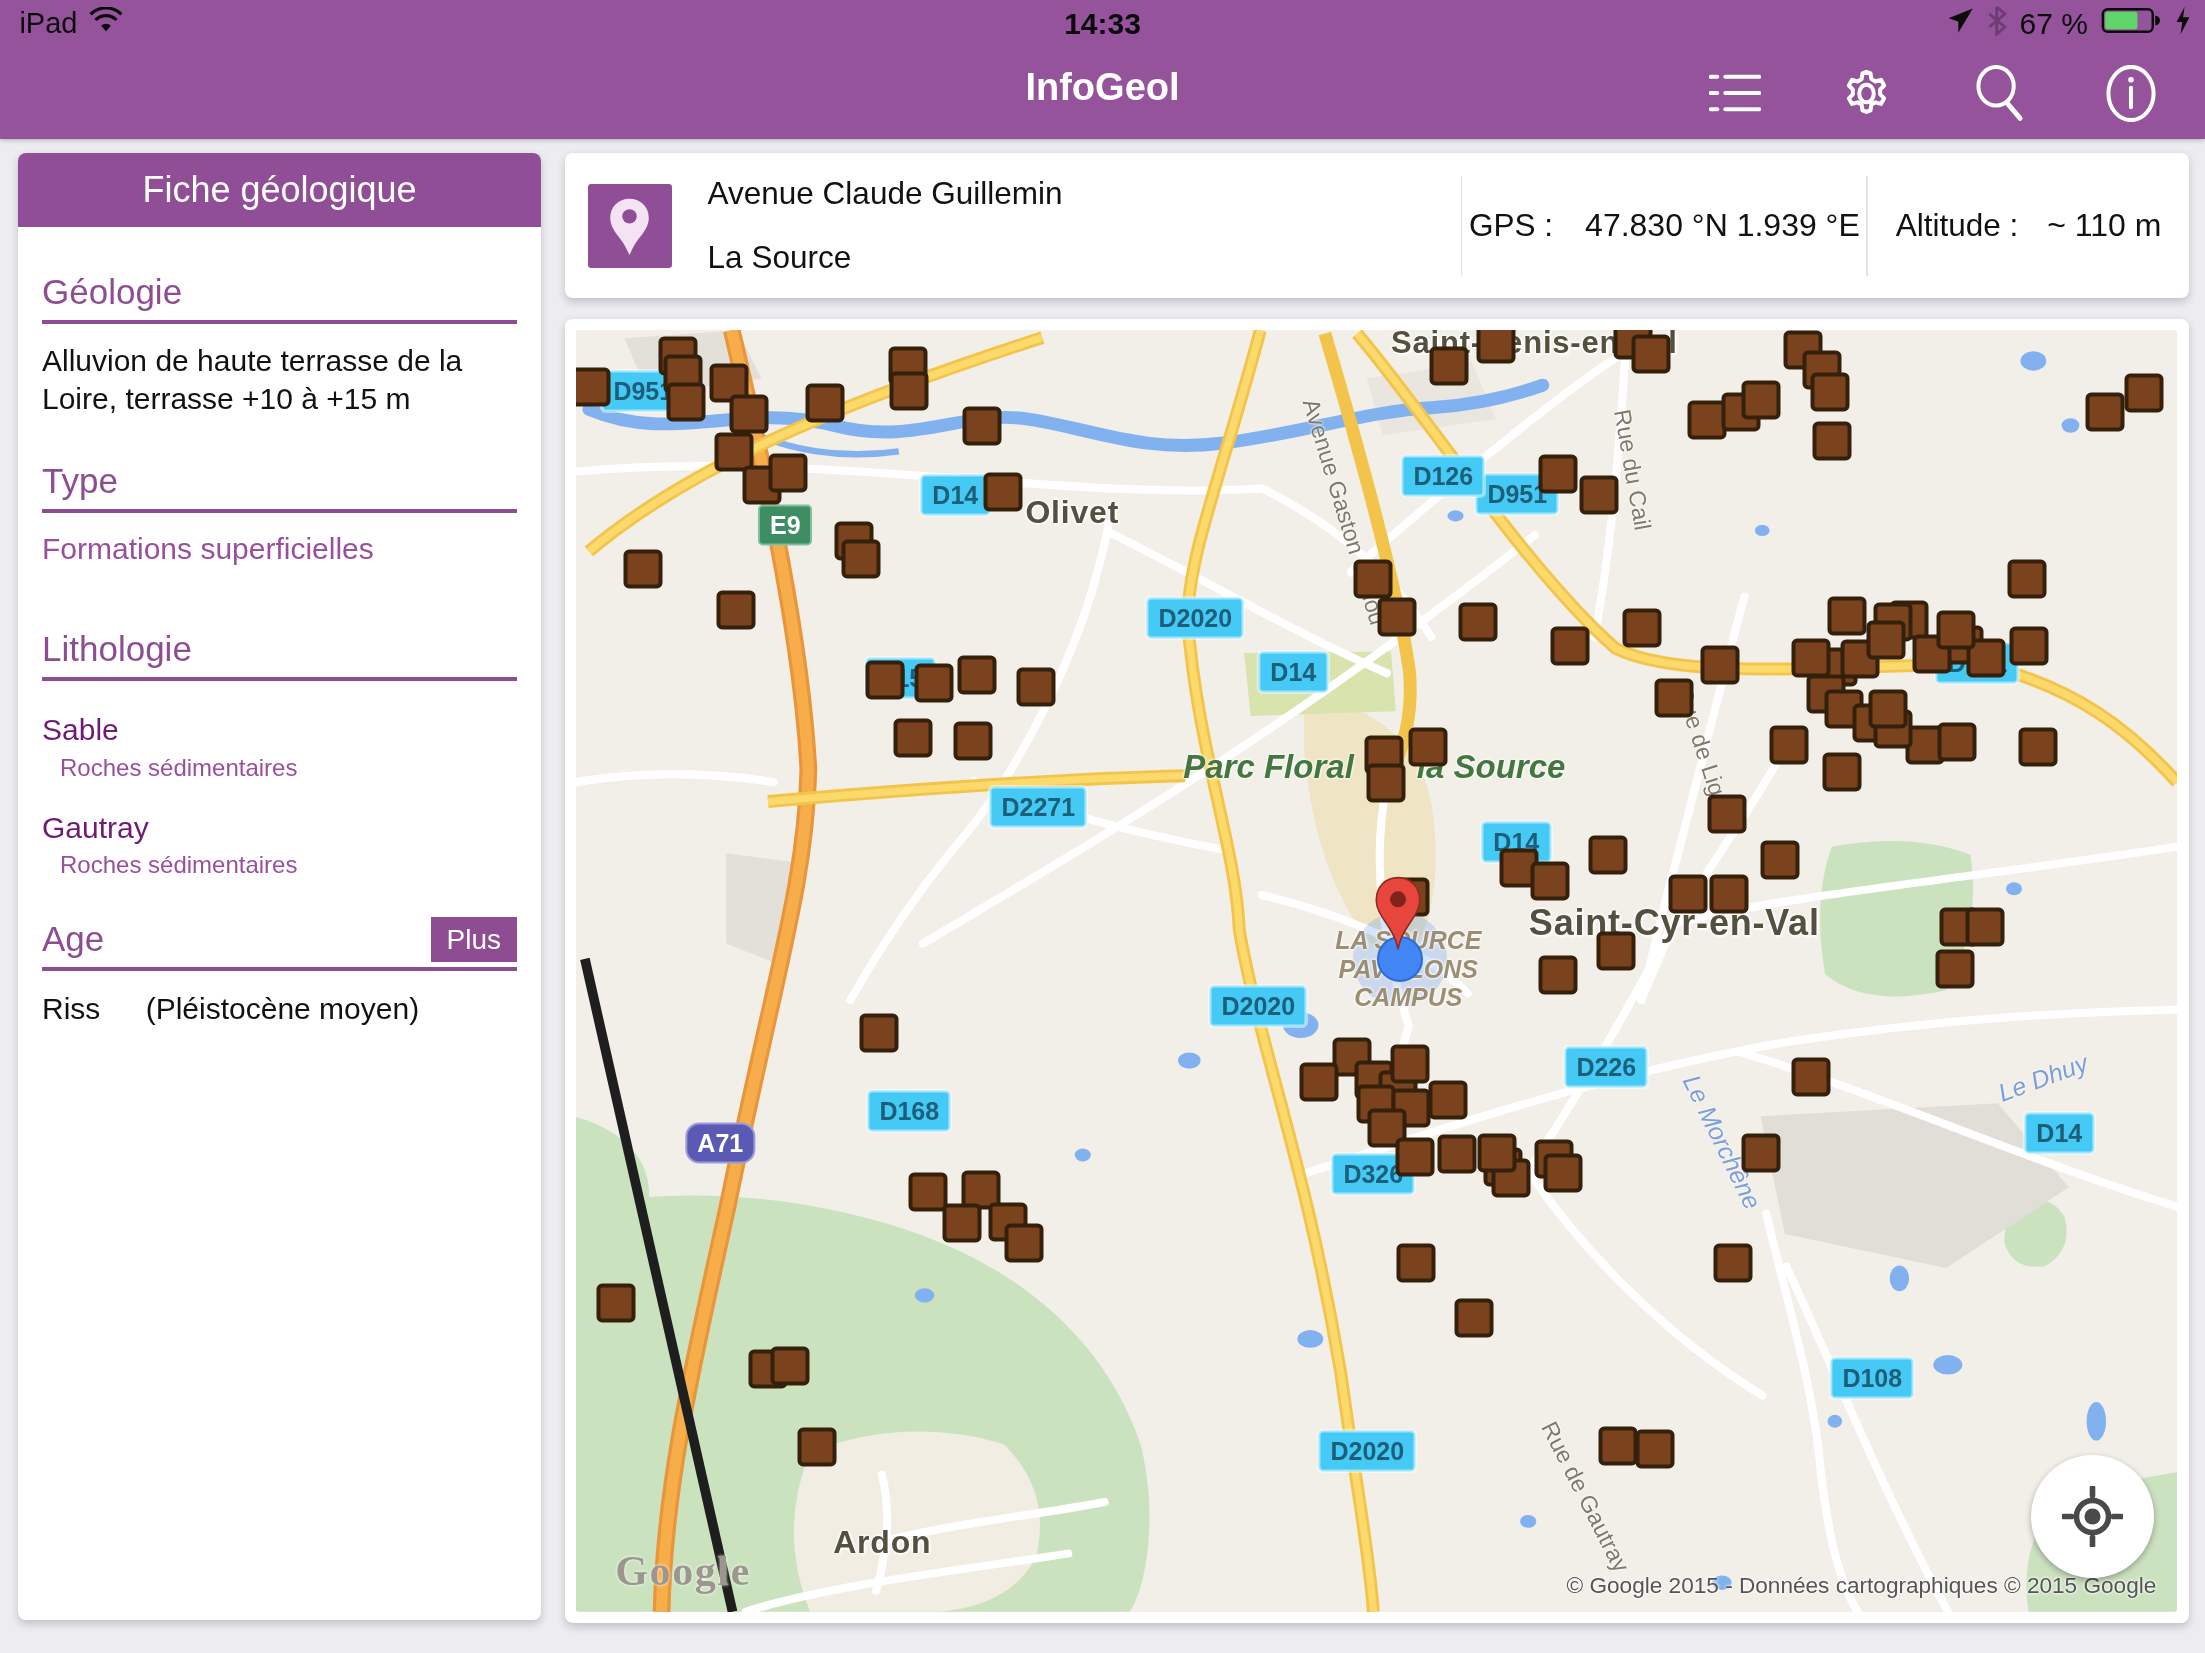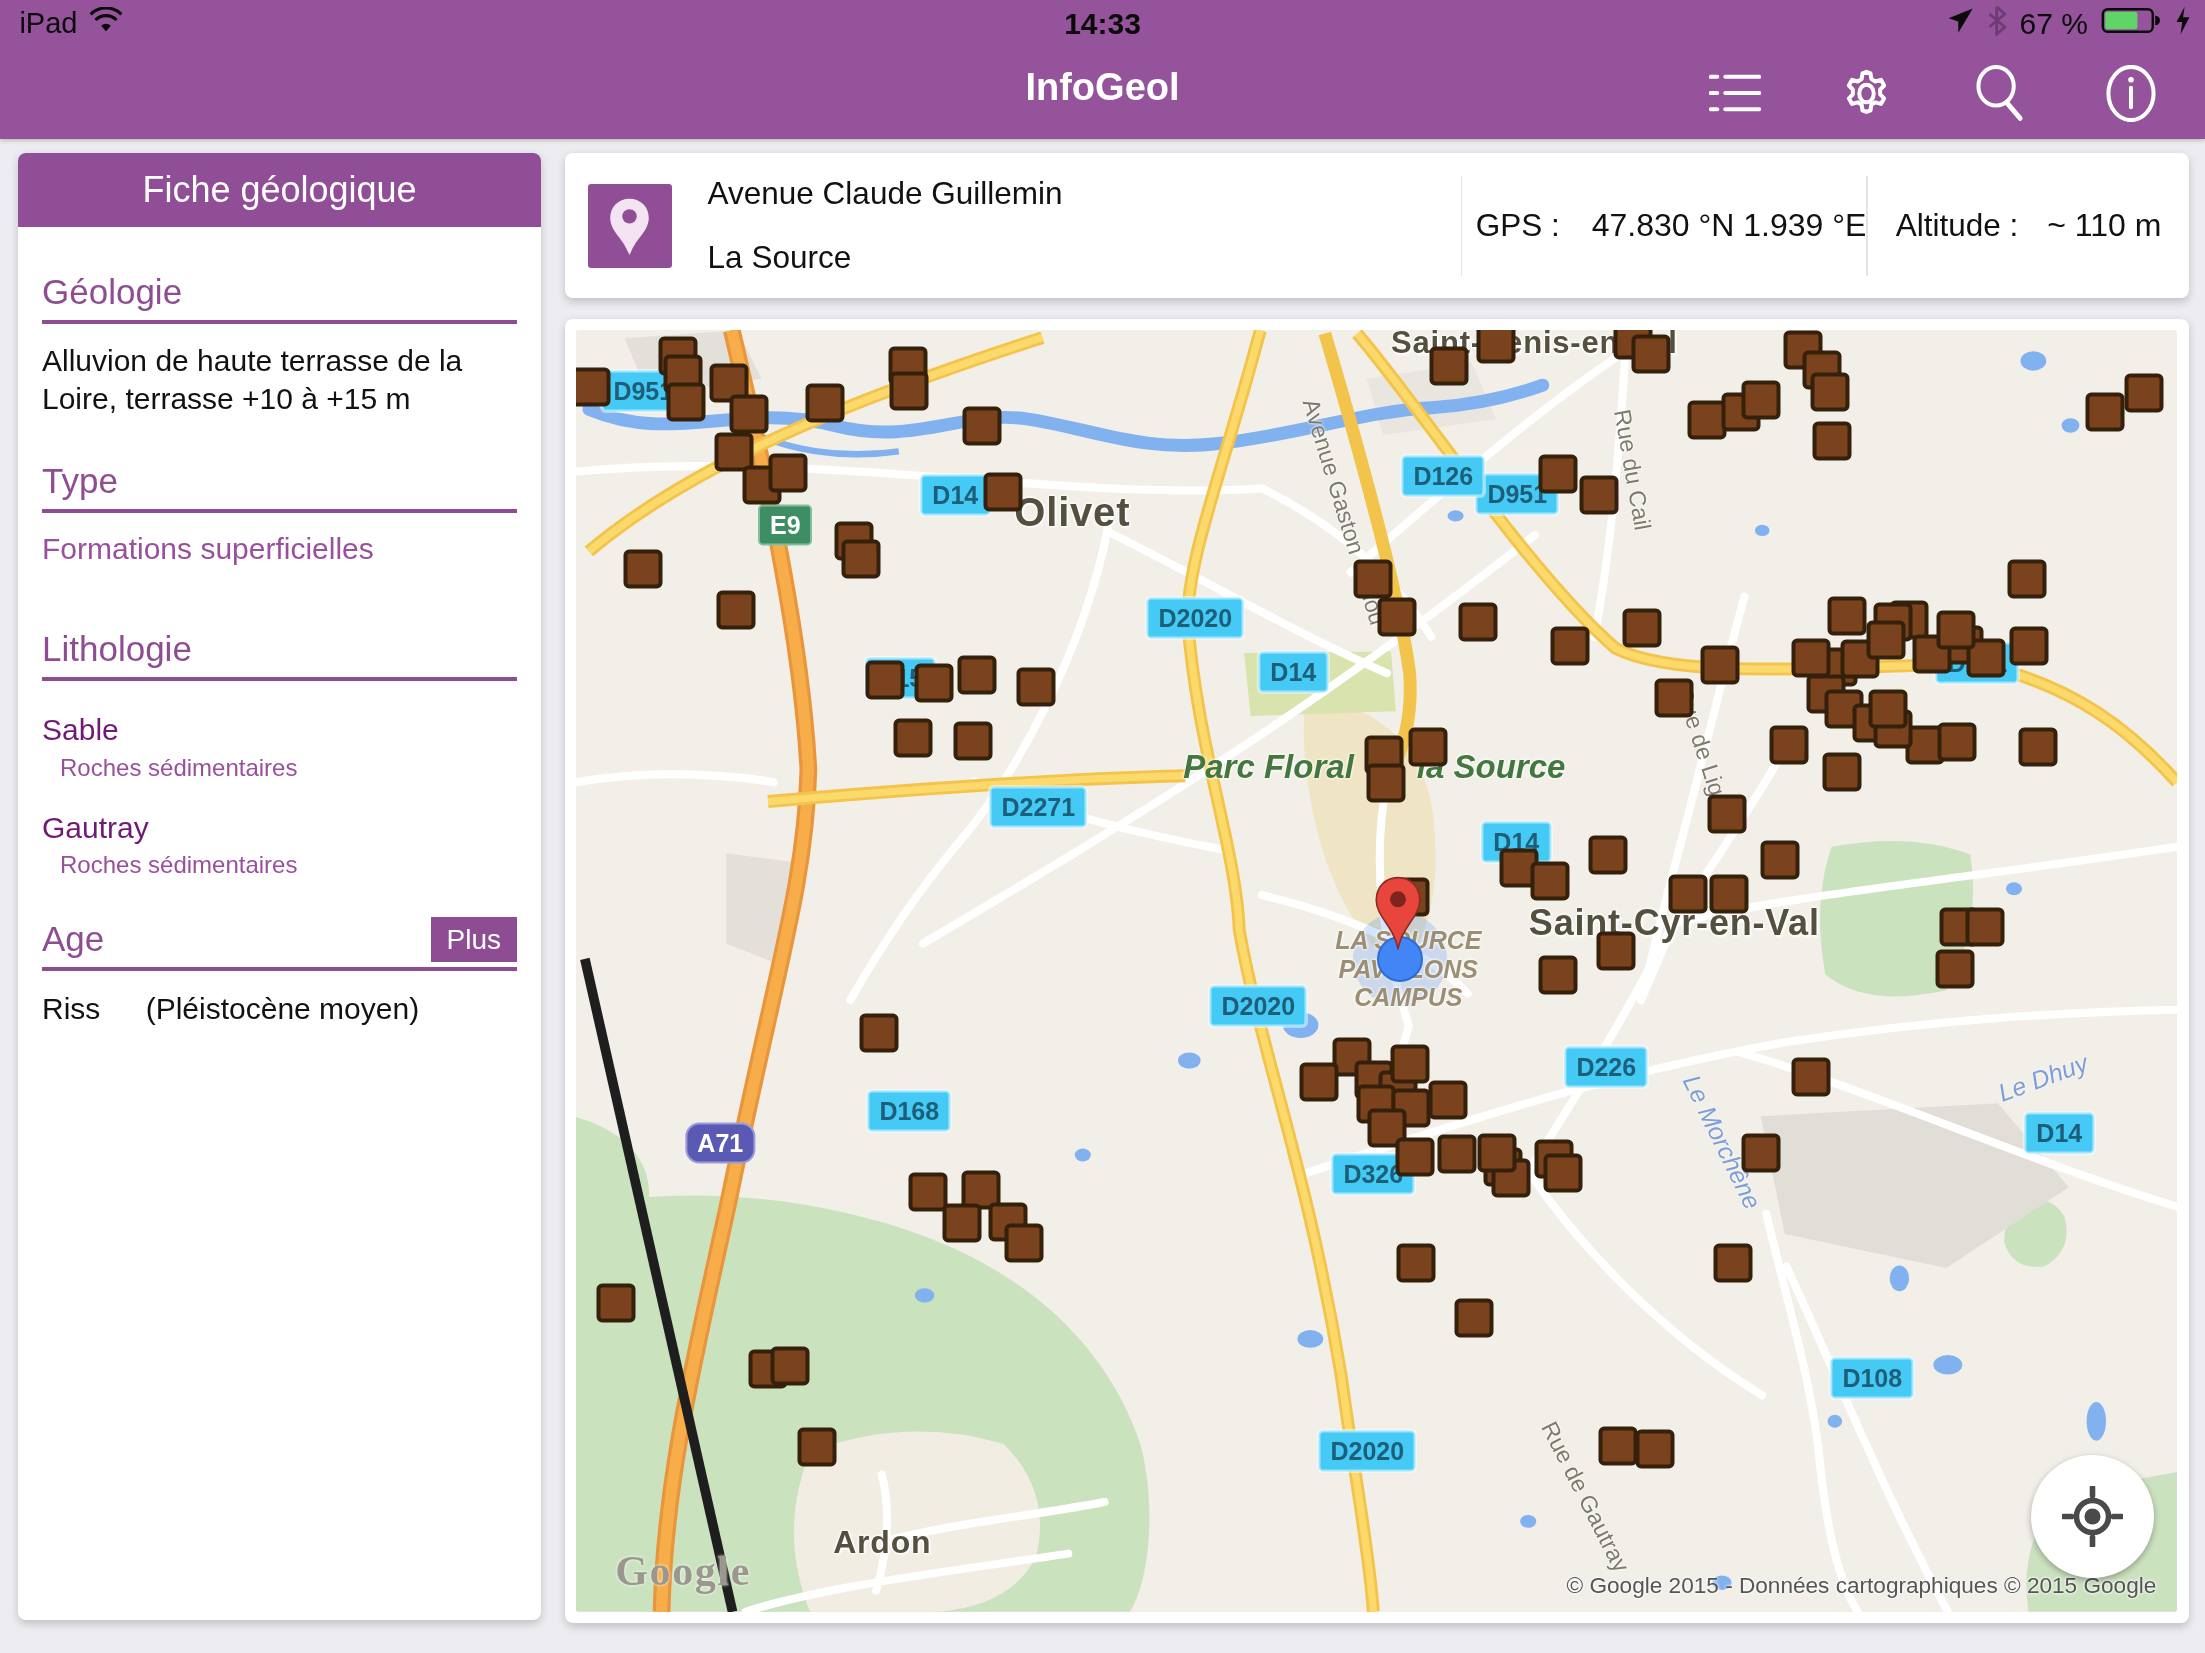--- a/index.html
+++ b/index.html
@@ -39,21 +39,21 @@
   .age-detail{margin-left:37px;}
   
   .loc-card{position:absolute;left:565px;top:153px;width:1624px;height:145px;background:#fff;
     border-radius:8px;box-shadow:0 3.2px 8px rgba(0,0,0,.18);display:flex;align-items:center;z-index:10;}
   .loc-pin-box{width:84px;height:84px;background:#8F4E96;border-radius:3.2px;margin-left:22.6px;
     display:flex;align-items:center;justify-content:center;flex:none;}
   .loc-addr{margin-left:36px;flex:1;}
   .loc-line1{font-size:31.5px;color:#111;}
   .loc-line2{font-size:31.5px;color:#111;margin-top:27.4px;}
   .loc-sep{width:1.6px;height:100px;background:#E3E3E8;flex:none;}
-  .loc-gps{width:404px;flex:none;display:flex;align-items:center;justify-content:flex-end;gap:32px;}
+  .loc-gps{width:404px;flex:none;display:flex;align-items:center;justify-content:center;gap:32px;}
   .loc-alt{width:321px;flex:none;display:flex;align-items:center;justify-content:center;gap:29px;}
   .loc-label{font-size:31.5px;color:#111;}
   .loc-value{font-size:32px;color:#111;}
   
   .map-card{position:absolute;left:565px;top:319px;width:1624px;height:1304px;background:#fff;
     border-radius:8px;box-shadow:0 3.2px 8px rgba(0,0,0,.18);z-index:10;}
   .map-inner{position:absolute;left:11.3px;top:11.3px;width:1601px;height:1282px;overflow:hidden;
     background:#F2EFE8;border-radius:3.2px;}
   .map-inner svg.base{position:absolute;left:0;top:0;}
   .mk{position:absolute;width:31px;height:31px;background:#7A431D;border:4px solid #34200B;
@@ -314,21 +314,21 @@
 
       <path d="M11,779 L194,1588" fill="none" stroke="#1E1E1E" stroke-width="12"></path>
     </svg>
     <div class="lb-layer" id="label-layer">
         <div class="street" style="left: 768px; top: 182px; transform: translate(-50%, -50%) rotate(73deg);">Avenue Gaston Gallou</div>
         <div class="street" style="left: 1056px; top: 140px; transform: translate(-50%, -50%) rotate(80deg);">Rue du Cail</div>
         <div class="street" style="left: 1128px; top: 423px; transform: translate(-50%, -50%) rotate(72deg);">Rue de Ligny</div>
         <div class="street" style="left: 1009px; top: 1167px; transform: translate(-50%, -50%) rotate(63deg);">Rue de Gautray</div>
         <div class="water-lb" style="left: 1146px; top: 812px; transform: translate(-50%, -50%) rotate(64deg);">Le Morchêne</div>
         <div class="water-lb" style="left: 1467px; top: 748px; transform: translate(-50%, -50%) rotate(-20deg);">Le Dhuy</div>
-        <div class="town" style="left: 496px; top: 182px; font-size: 40px;">Olivet</div>
+        <div class="town" style="left: 496px; top: 182px; font-size: 32px;">Olivet</div>
         <div class="town" style="left: 958px; top: 13px; font-size: 31px;">Saint-Denis-en-Val</div>
         <div class="town" style="left: 1098px; top: 593px; font-size: 36px;">Saint-Cyr-en-Val</div>
         <div class="town" style="left: 306px; top: 1212px; font-size: 32px;">Ardon</div>
         <div class="badge d" style="left: 67px; top: 61px;">D951</div>
         <div class="badge d" style="left: 379px; top: 165px;">D14</div>
         <div class="badge e" style="left: 209px; top: 195px;">E9</div>
         <div class="badge d" style="left: 619px; top: 288px;">D2020</div>
         <div class="badge d" style="left: 324px; top: 348px;">D15</div>
         <div class="badge d" style="left: 717px; top: 342px;">D14</div>
         <div class="badge d" style="left: 941px; top: 164px;">D951</div>

